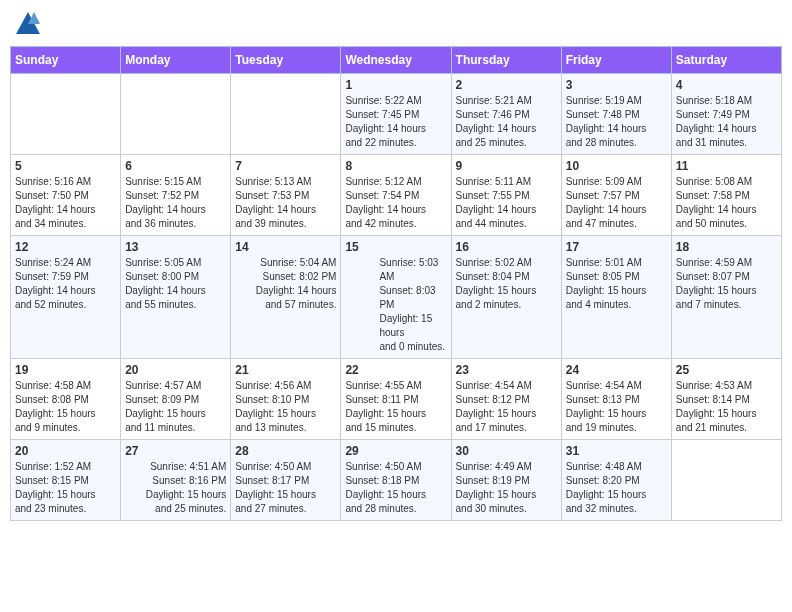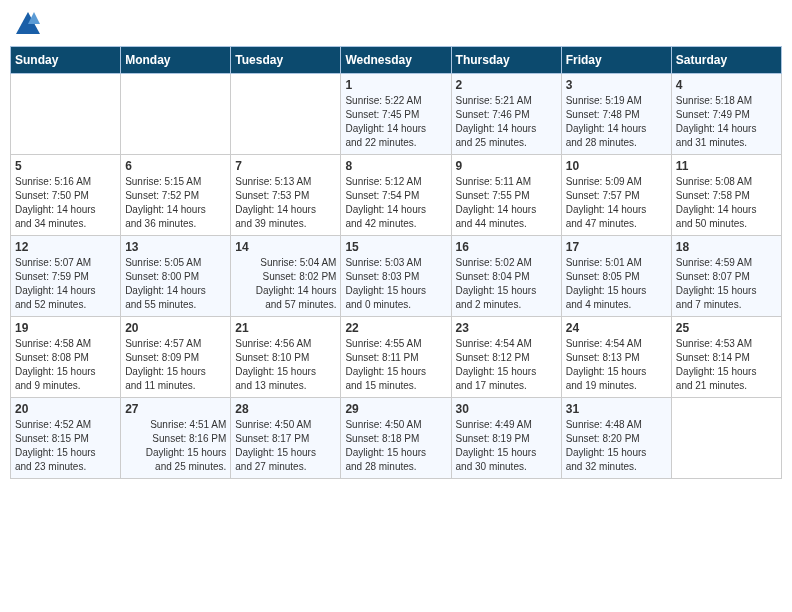--- a/index.html
+++ b/index.html
@@ -51,21 +51,21 @@
       font-size: 15px;
       color: #444;
       margin-top: 2px;
     }
     table {
       width: 100%;
       border-collapse: collapse;
       table-layout: fixed;
     }
     thead tr th {
-      background: #0c4a6e;
+      background: #8b5cf6;
       color: #fff;
       font-size: 12px;
       font-weight: bold;
       padding: 6px 4px;
       text-align: left;
       border: 1px solid #aac4e0;
       margin-top: 16px;
     }
     tbody tr td {
       vertical-align: top;
@@ -213,42 +213,42 @@
           <span class="day-number">11</span>
           <div class="day-info" style="white-space: pre-line;">Sunrise: 5:08 AM
 Sunset: 7:58 PM
 Daylight: 14 hours
 and 50 minutes.</div>
         </td>
       </tr>
       <tr>
         <td>
           <span class="day-number">12</span>
-          <div class="day-info" style="white-space: pre-line;">Sunrise: 5:07 AM
+          <div class="day-info" style="white-space: pre-line;">Sunrise: 5:24 AM
 Sunset: 7:59 PM
 Daylight: 14 hours
 and 52 minutes.</div>
         </td>
         <td>
           <span class="day-number">13</span>
           <div class="day-info" style="white-space: pre-line;">Sunrise: 5:05 AM
 Sunset: 8:00 PM
 Daylight: 14 hours
 and 55 minutes.</div>
         </td>
         <td>
           <span class="day-number">14</span>
           <div class="day-info" style="white-space: pre-line; text-align: right;">Sunrise: 5:04 AM
 Sunset: 8:02 PM
 Daylight: 14 hours
 and 57 minutes.</div>
         </td>
         <td>
           <span class="day-number">15</span>
-          <div class="day-info" style="white-space: pre-line;">Sunrise: 5:03 AM
+          <div class="day-info" style="white-space: pre-line; margin-left: 34px;">Sunrise: 5:03 AM
 Sunset: 8:03 PM
 Daylight: 15 hours
 and 0 minutes.</div>
         </td>
         <td>
           <span class="day-number">16</span>
           <div class="day-info" style="white-space: pre-line;">Sunrise: 5:02 AM
 Sunset: 8:04 PM
 Daylight: 15 hours
 and 2 minutes.</div>
@@ -315,21 +315,21 @@
           <span class="day-number">25</span>
           <div class="day-info" style="white-space: pre-line;">Sunrise: 4:53 AM
 Sunset: 8:14 PM
 Daylight: 15 hours
 and 21 minutes.</div>
         </td>
       </tr>
       <tr>
         <td>
           <span class="day-number">20</span>
-          <div class="day-info" style="white-space: pre-line;">Sunrise: 4:52 AM
+          <div class="day-info" style="white-space: pre-line;">Sunrise: 1:52 AM
 Sunset: 8:15 PM
 Daylight: 15 hours
 and 23 minutes.</div>
         </td>
         <td>
           <span class="day-number">27</span>
           <div class="day-info" style="white-space: pre-line; text-align: right;">Sunrise: 4:51 AM
 Sunset: 8:16 PM
 Daylight: 15 hours
 and 25 minutes.</div>

